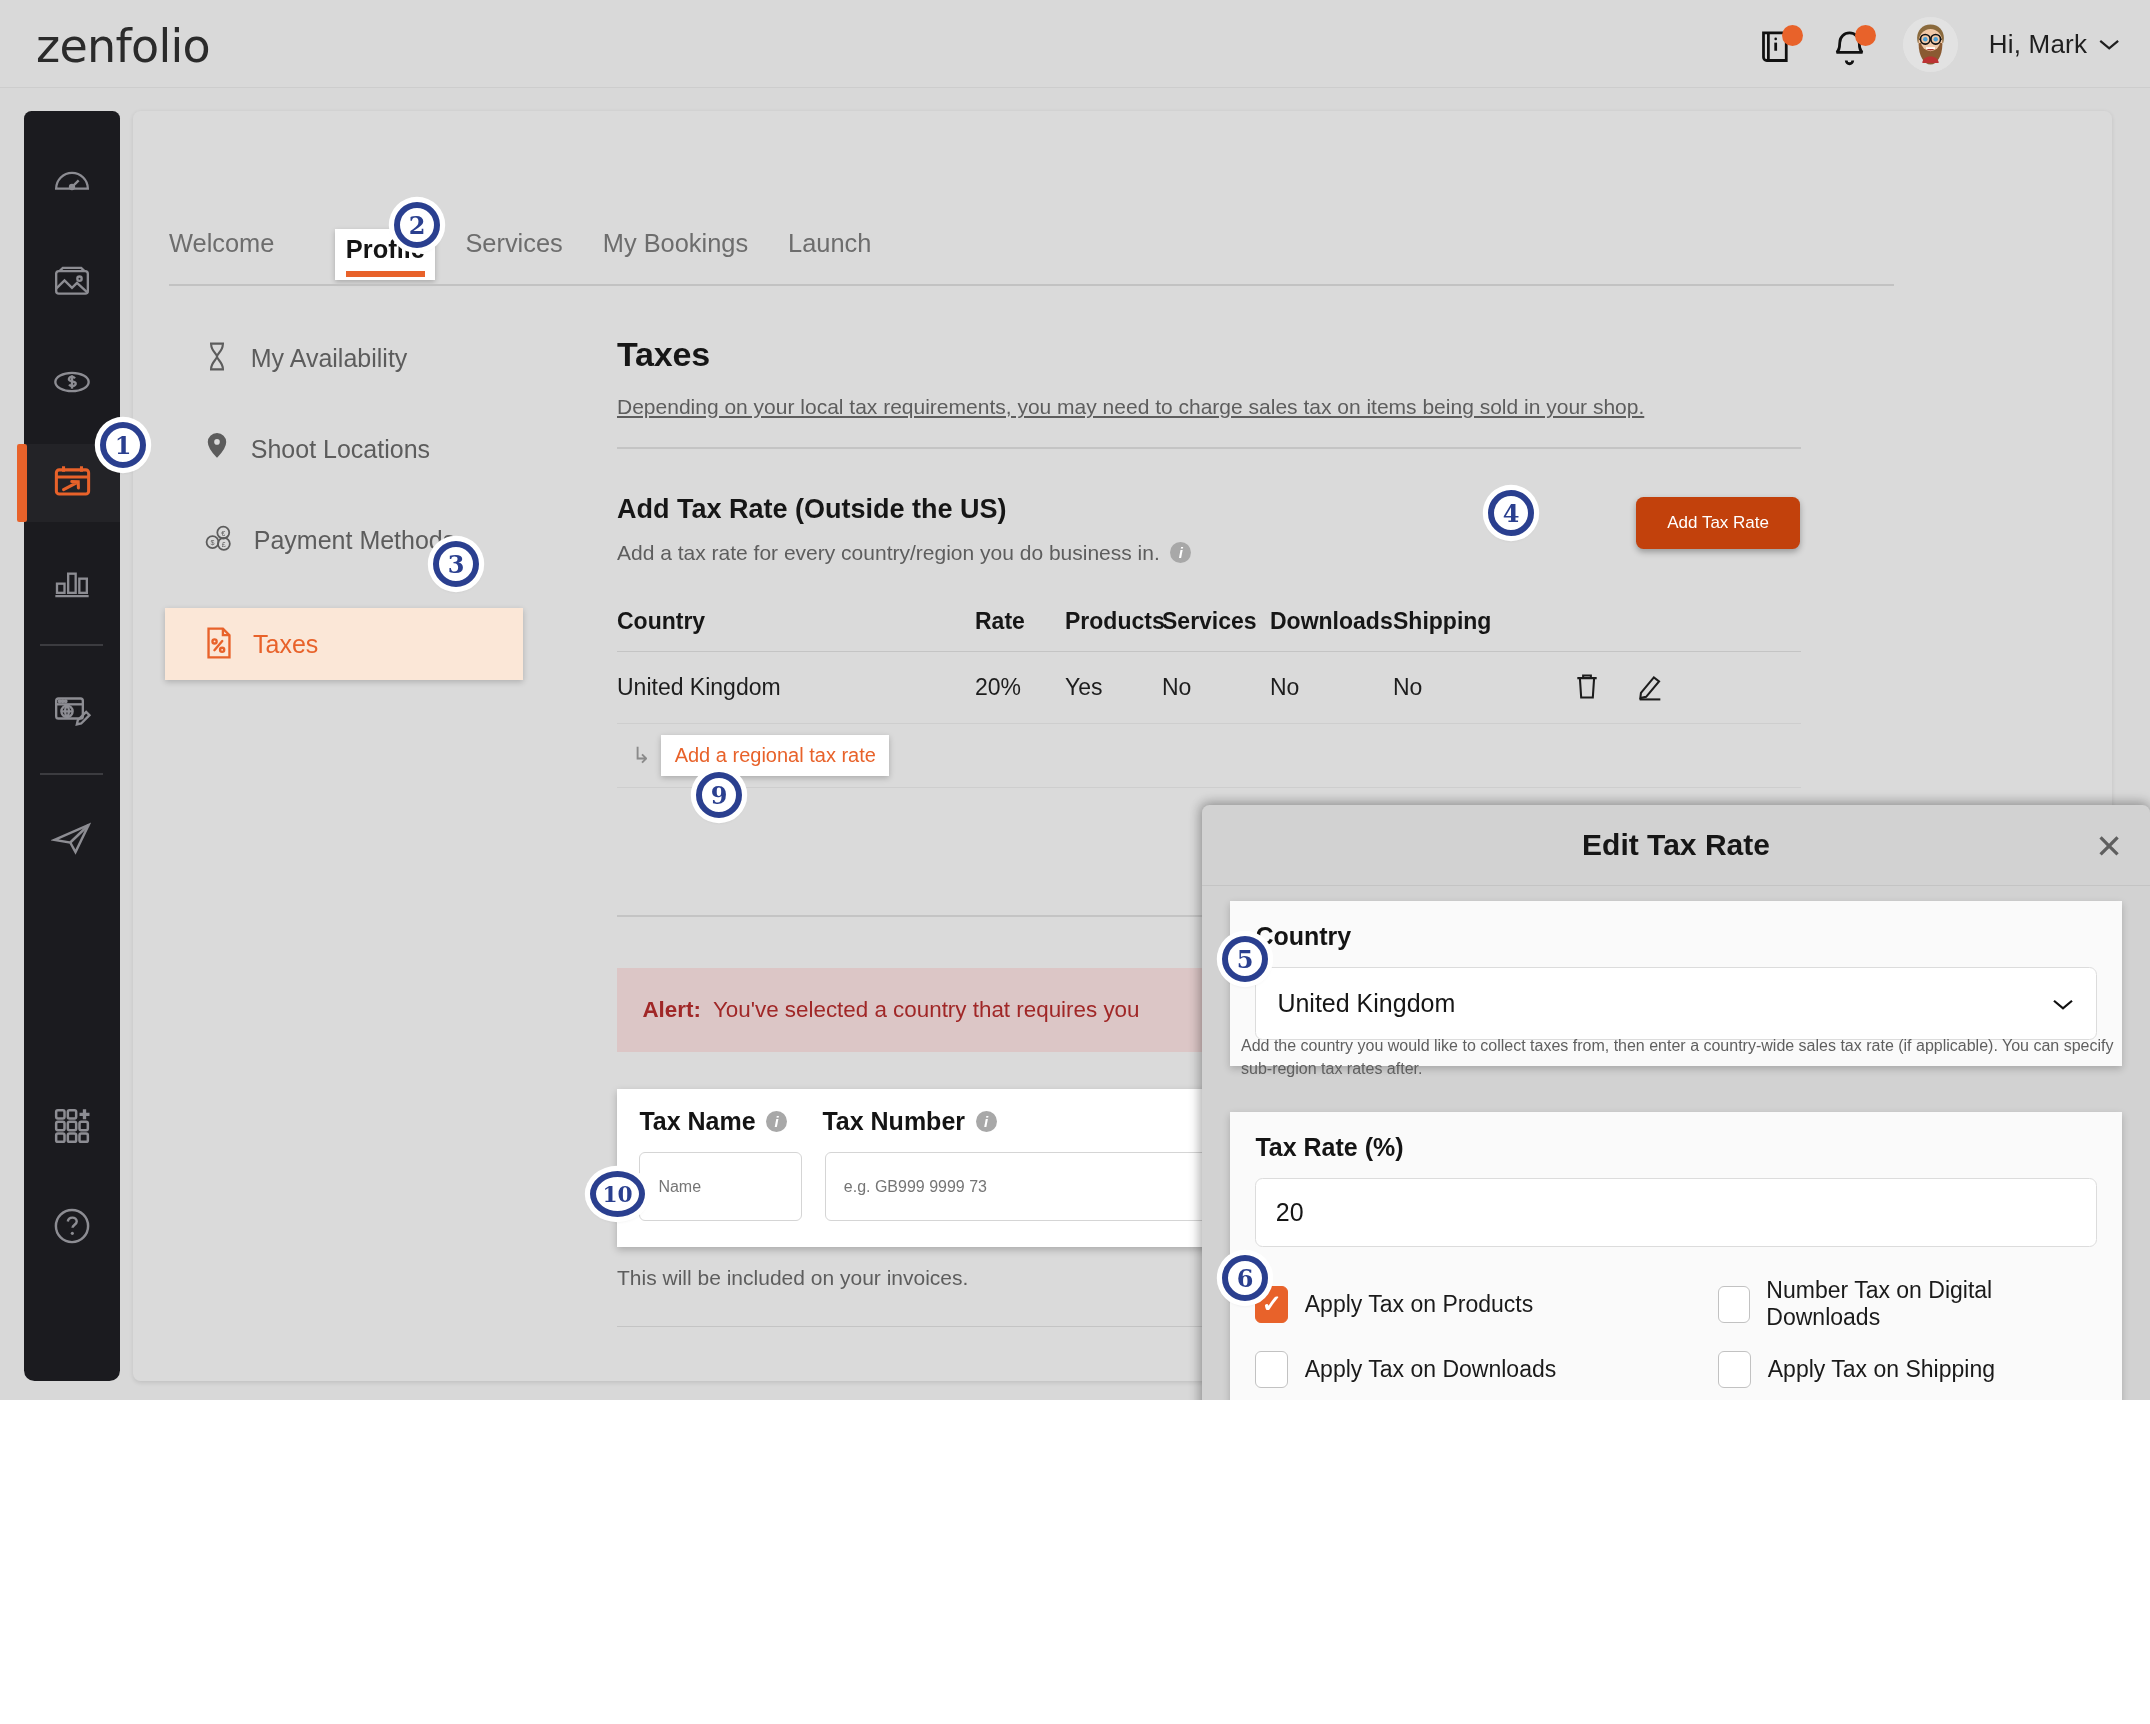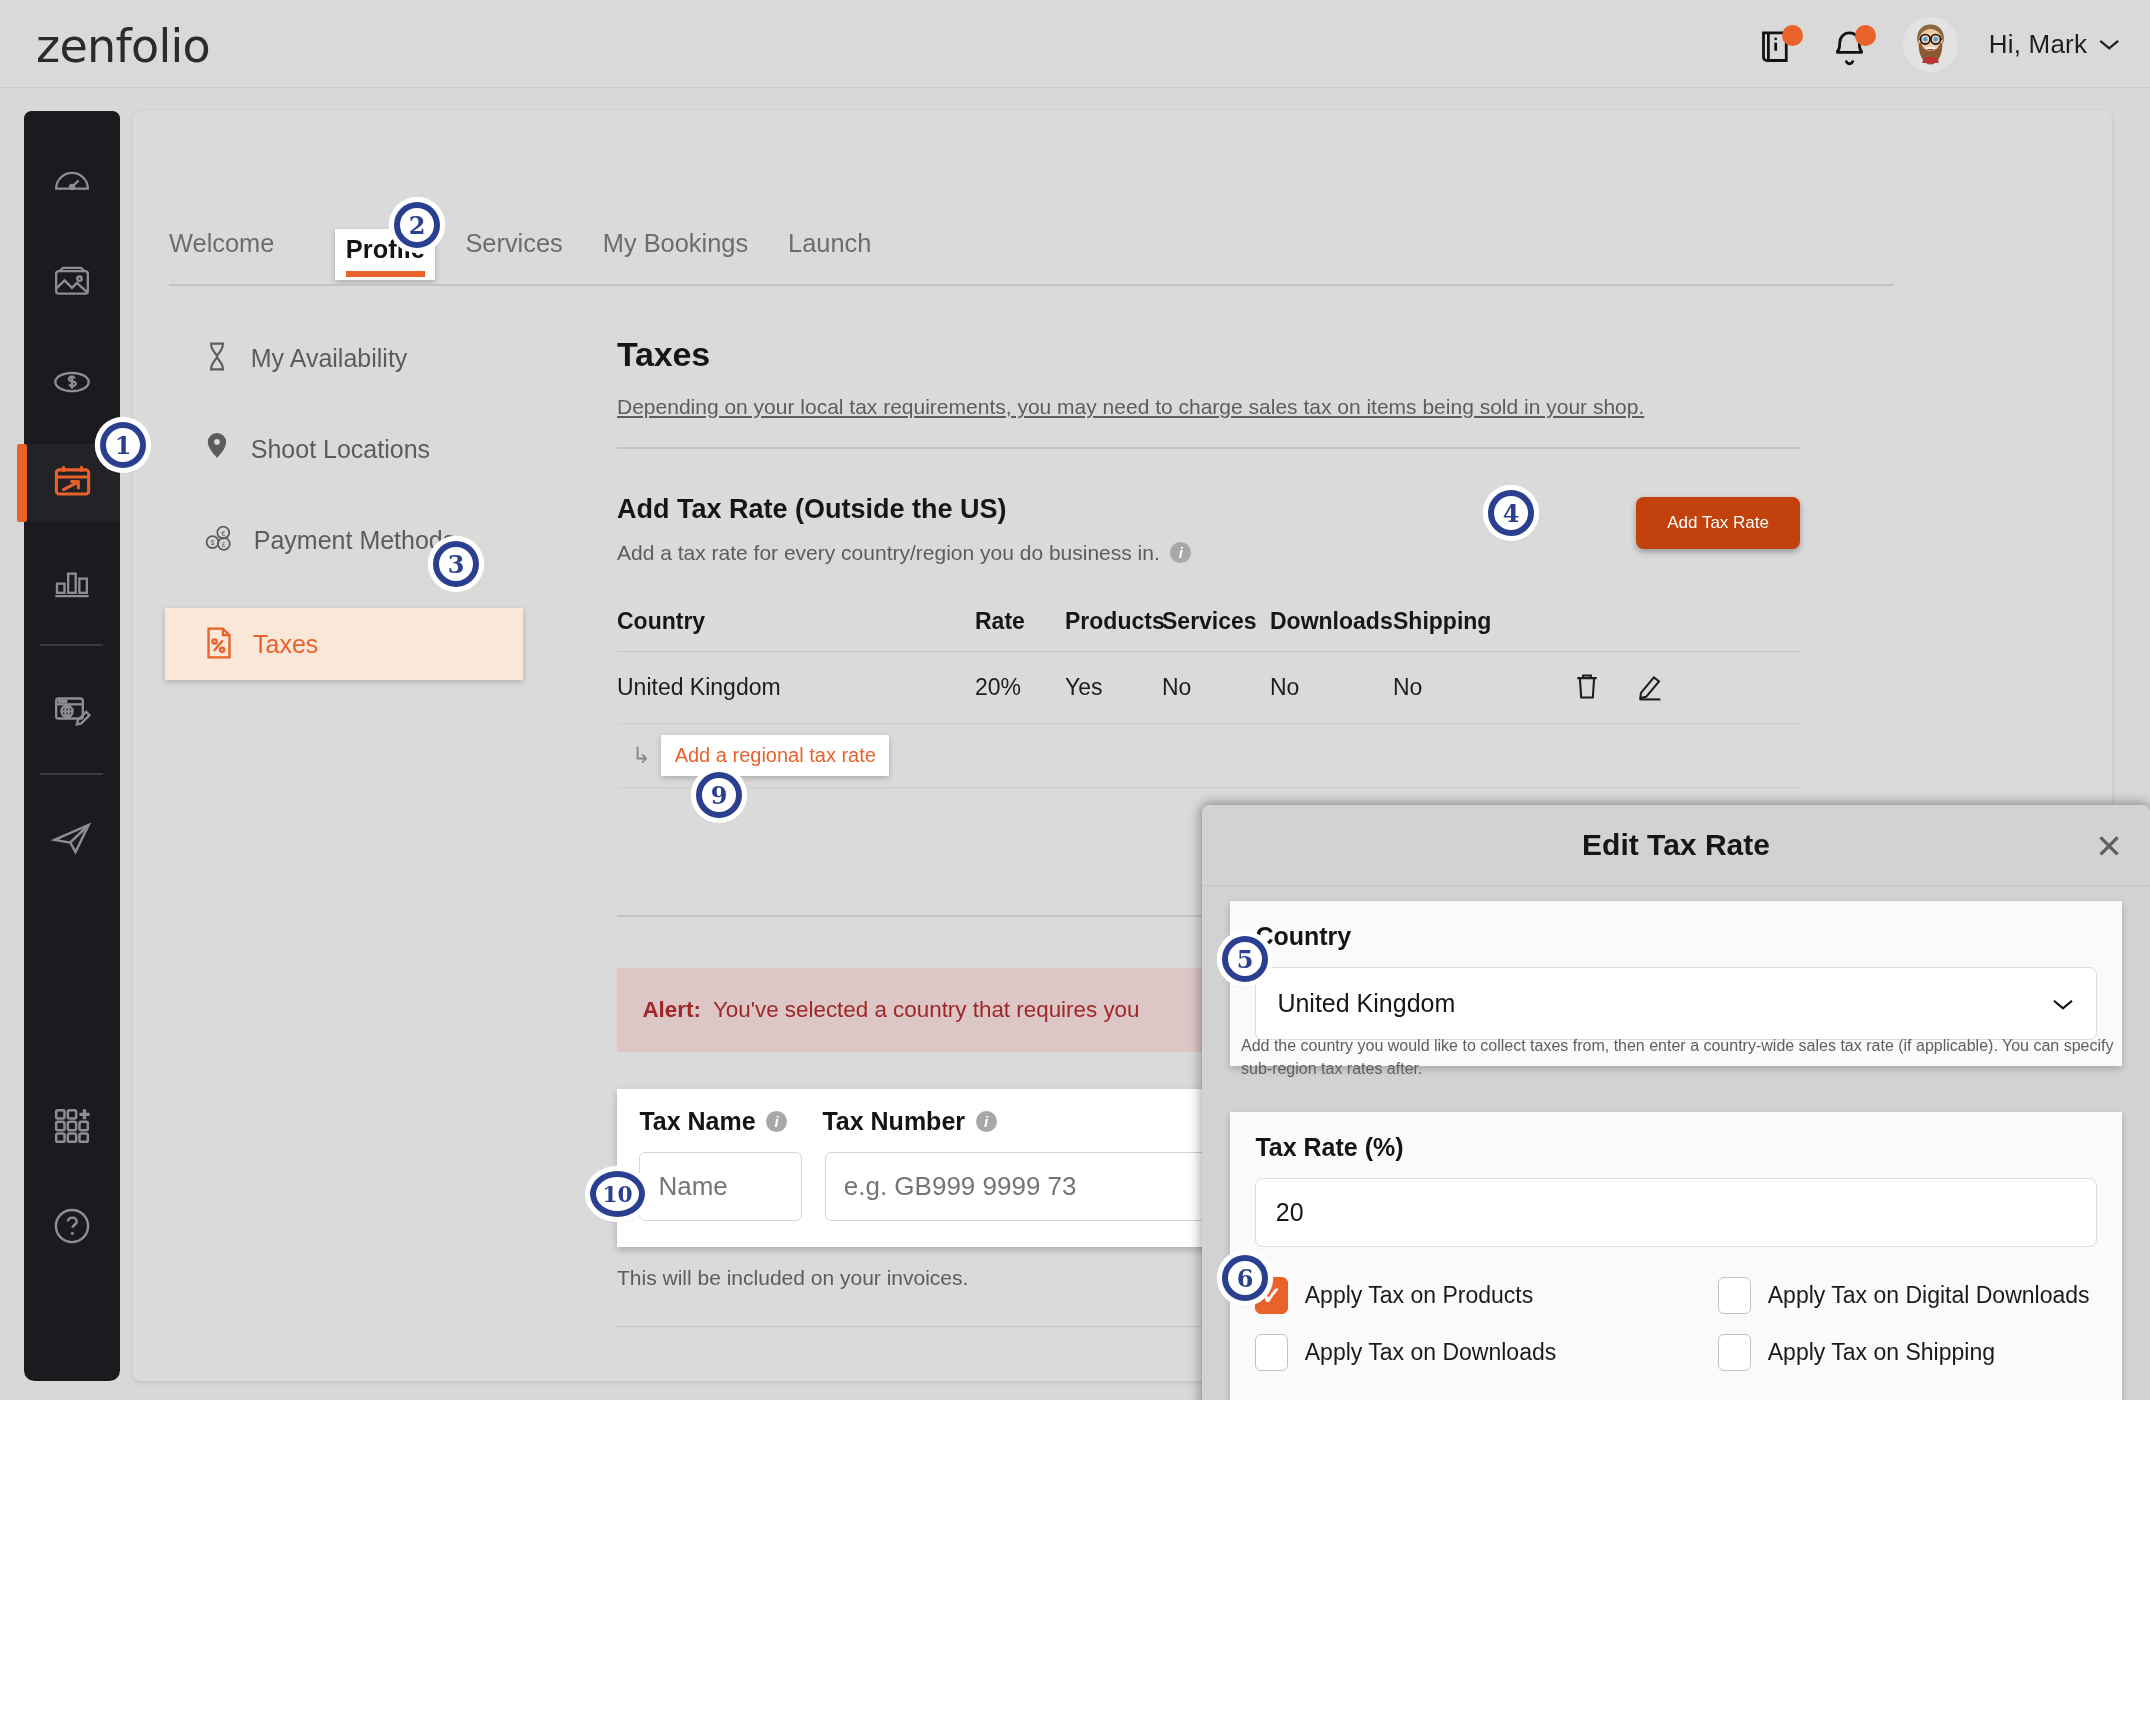--- a/index.html
+++ b/index.html
@@ -197,21 +197,21 @@
   }
   .tf-row-labels { display: flex; gap: 0; }
   .tf-lbl {
     font-size: 25px; font-weight: 700; color: #141414;
     display: flex; align-items: center; gap: 10.5px;
   }
   .tf-lbl.a { width: 183px; }
   .tf-row-inputs { display: flex; gap: 22.4px; margin-top: 16.4px; }
   .tf-input {
     height: 69px; border: 1.5px solid #d5d5d5; border-radius: 6px;
-    background: #ffffff; font-size: 26px; color: #a8a8a8;
+    background: #ffffff; font-size: 16px; color: #a8a8a8;
     padding: 0 18px; font-family: "Liberation Sans", sans-serif;
   }
   .tf-input.a { width: 163px; }
   .tf-input.b { width: 941px; }
   .tf-foot { margin-top: 19.4px; font-size: 21px; color: #5d5d5d; }
   .hr3 { height: 1.5px; background: #c4c4c4; width: 1184px; margin-top: 36px; }
 
   
   .modal {
     position: absolute; left: 1202px; top: 805px;
@@ -600,21 +600,21 @@
         <div class="card-lbl">Tax Rate (%)</div>
         <div class="inp">20</div>
 
         <div class="cb-grid">
           <label class="cb">
             <span class="cb-box on"></span>
             <span class="cb-lbl">Apply Tax on Products</span>
           </label>
           <label class="cb">
             <span class="cb-box"></span>
-            <span class="cb-lbl">Apply Tax on Digital Downloads</span>
+            <span class="cb-lbl">Number Tax on Digital Downloads</span>
           </label>
           <label class="cb">
             <span class="cb-box"></span>
             <span class="cb-lbl">Apply Tax on Downloads</span>
           </label>
           <label class="cb">
             <span class="cb-box"></span>
             <span class="cb-lbl">Apply Tax on Shipping</span>
           </label>
         </div>

